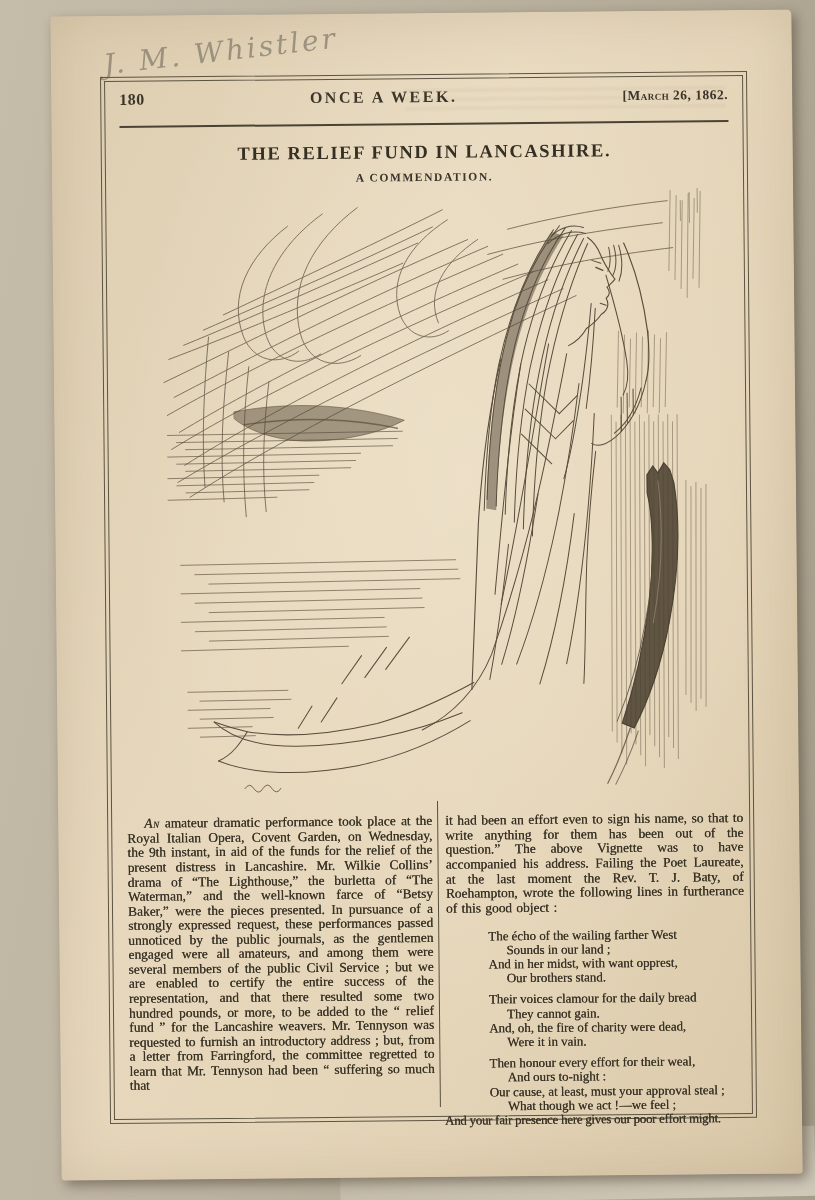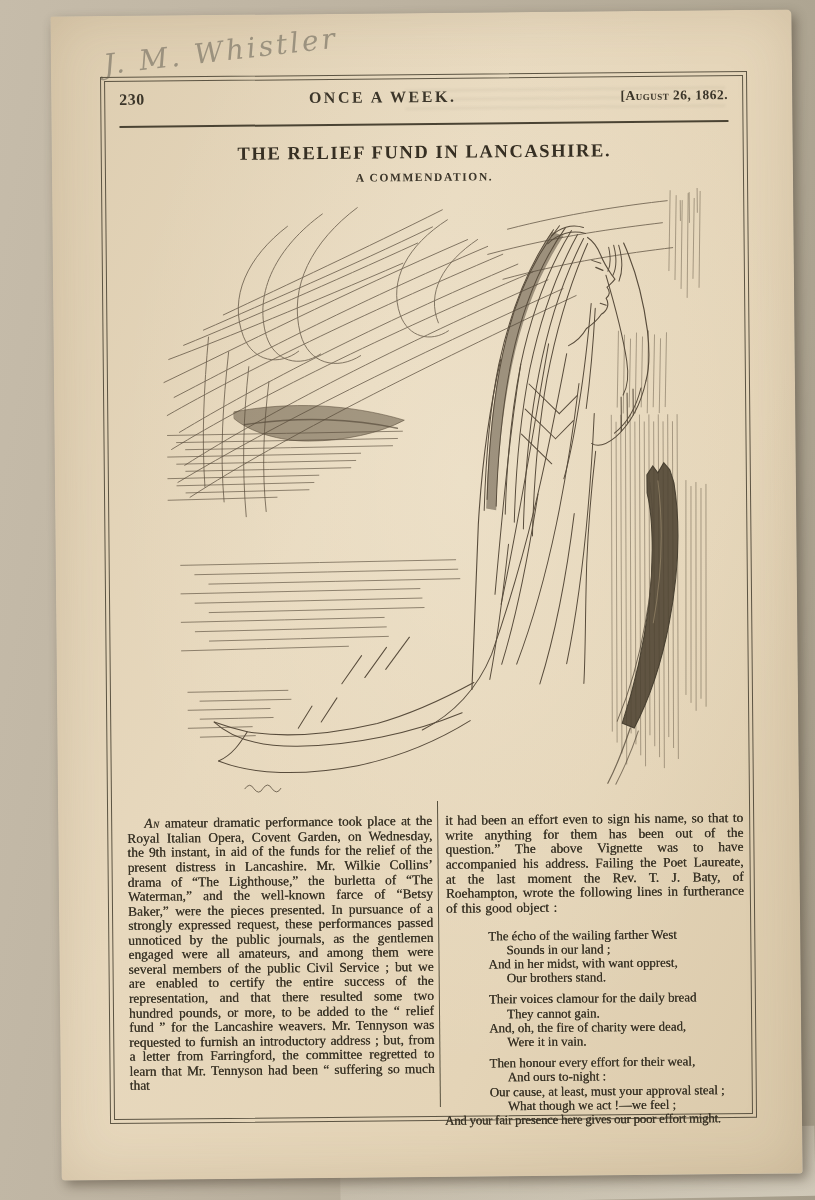--- a/index.html
+++ b/index.html
@@ -92,23 +92,23 @@
   <div class="page">
 
     <div class="inscription">J. M. Whistler</div>
 
     <div class="frame">
       <div class="frame-inner">
 
         <div class="show-through"></div>
 
         <div class="header">
-          <span class="pageno">230</span>
+          <span class="pageno">180</span>
           <span class="journal">ONCE A WEEK.</span>
-          <span class="issue">[August 26, 1862.</span>
+          <span class="issue">[March 26, 1862.</span>
         </div>
         <div class="header-rule"></div>
 
         <div class="title">THE RELIEF FUND IN LANCASHIRE.</div>
         <div class="subtitle">A COMMENDATION.</div>
 
         <svg class="vignette" viewBox="0 0 600 616" fill="none" stroke="#45392a" stroke-width="1" stroke-linecap="round" opacity="0.88">
 
           <g opacity=".8" stroke-width=".9">
             <path d="M15,195 C90,160 190,110 320,55"></path>

